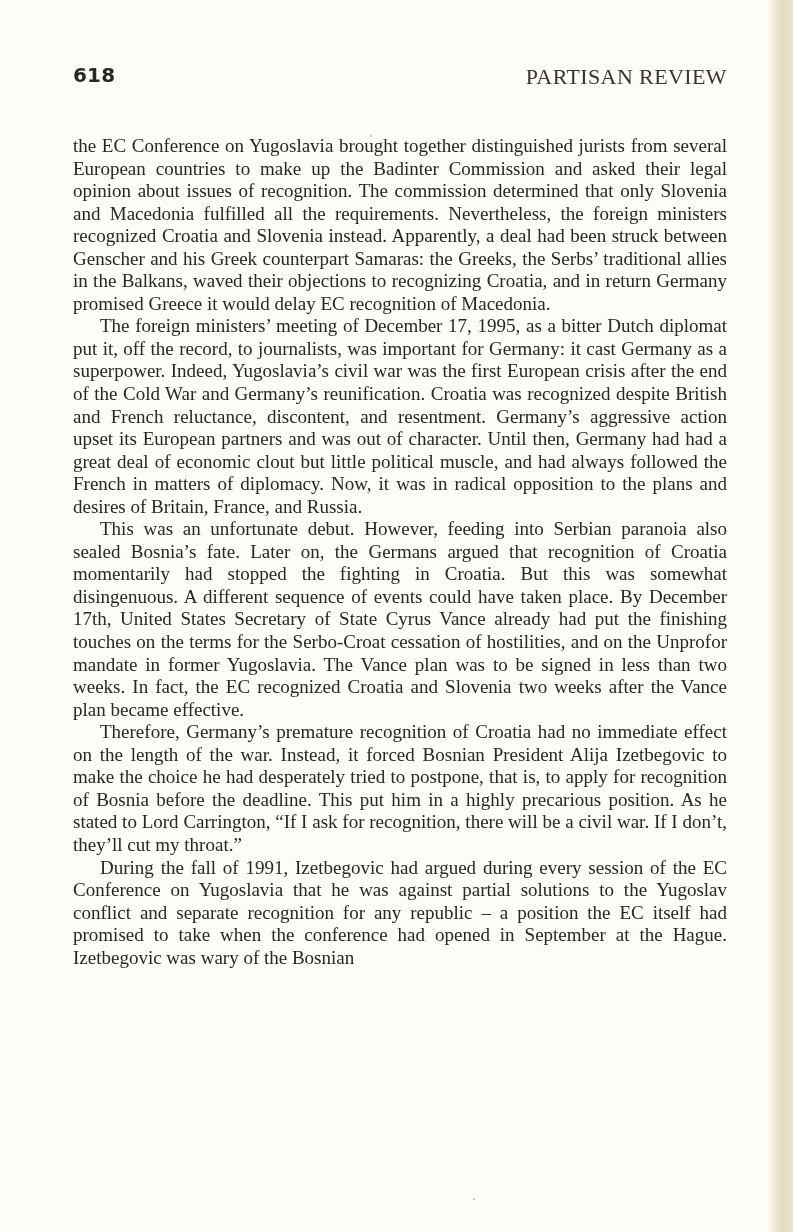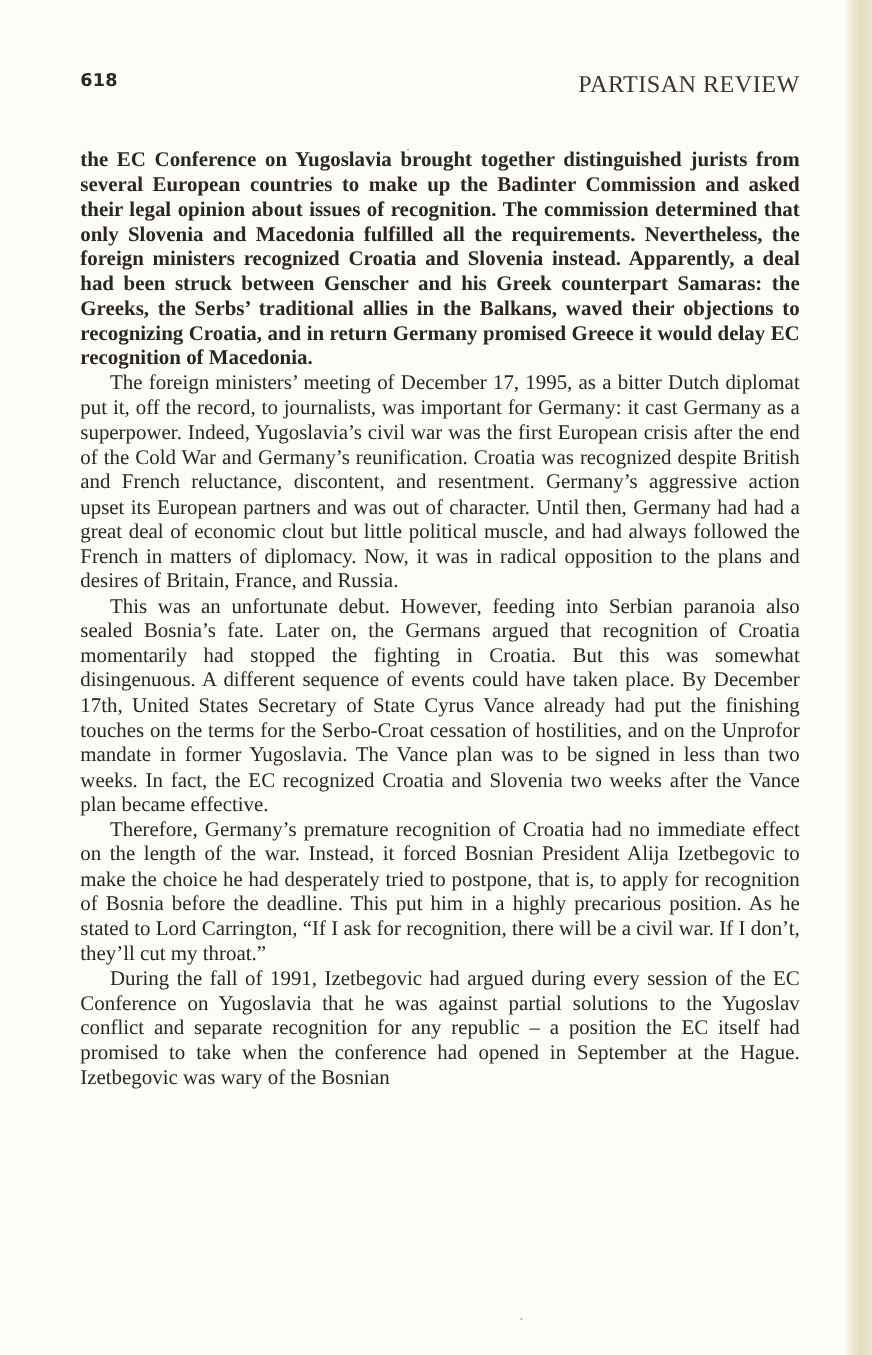--- a/index.html
+++ b/index.html
@@ -29,21 +29,21 @@
     left: 73px;
     width: 654px;
     height: 24px;
   }
   .page-number {
     position: absolute;
     left: 0;
     top: 0;
     font-family: "DejaVu Sans", sans-serif;
     font-weight: bold;
-    font-size: 16px;
+    font-size: 20px;
     letter-spacing: 0.2px;
     color: #2b2723;
   }
   .journal-title {
     position: absolute;
     right: 0;
     top: 1px;
     font-size: 22px;
     letter-spacing: 0.4px;
     color: #3a3530;
@@ -57,21 +57,20 @@
     line-height: 22.55px;
     text-align: justify;
     hyphens: manual;
   }
   .body-text p {
     margin: 0;
     text-indent: 27px;
   }
   .body-text p.continued {
     text-indent: 0;
-    font-weight: bold;
   }
   .speck {
     position: absolute;
     width: 2px;
     height: 2px;
     border-radius: 1px;
     background: #b8b2a6;
   }
 </style>
 </head>

